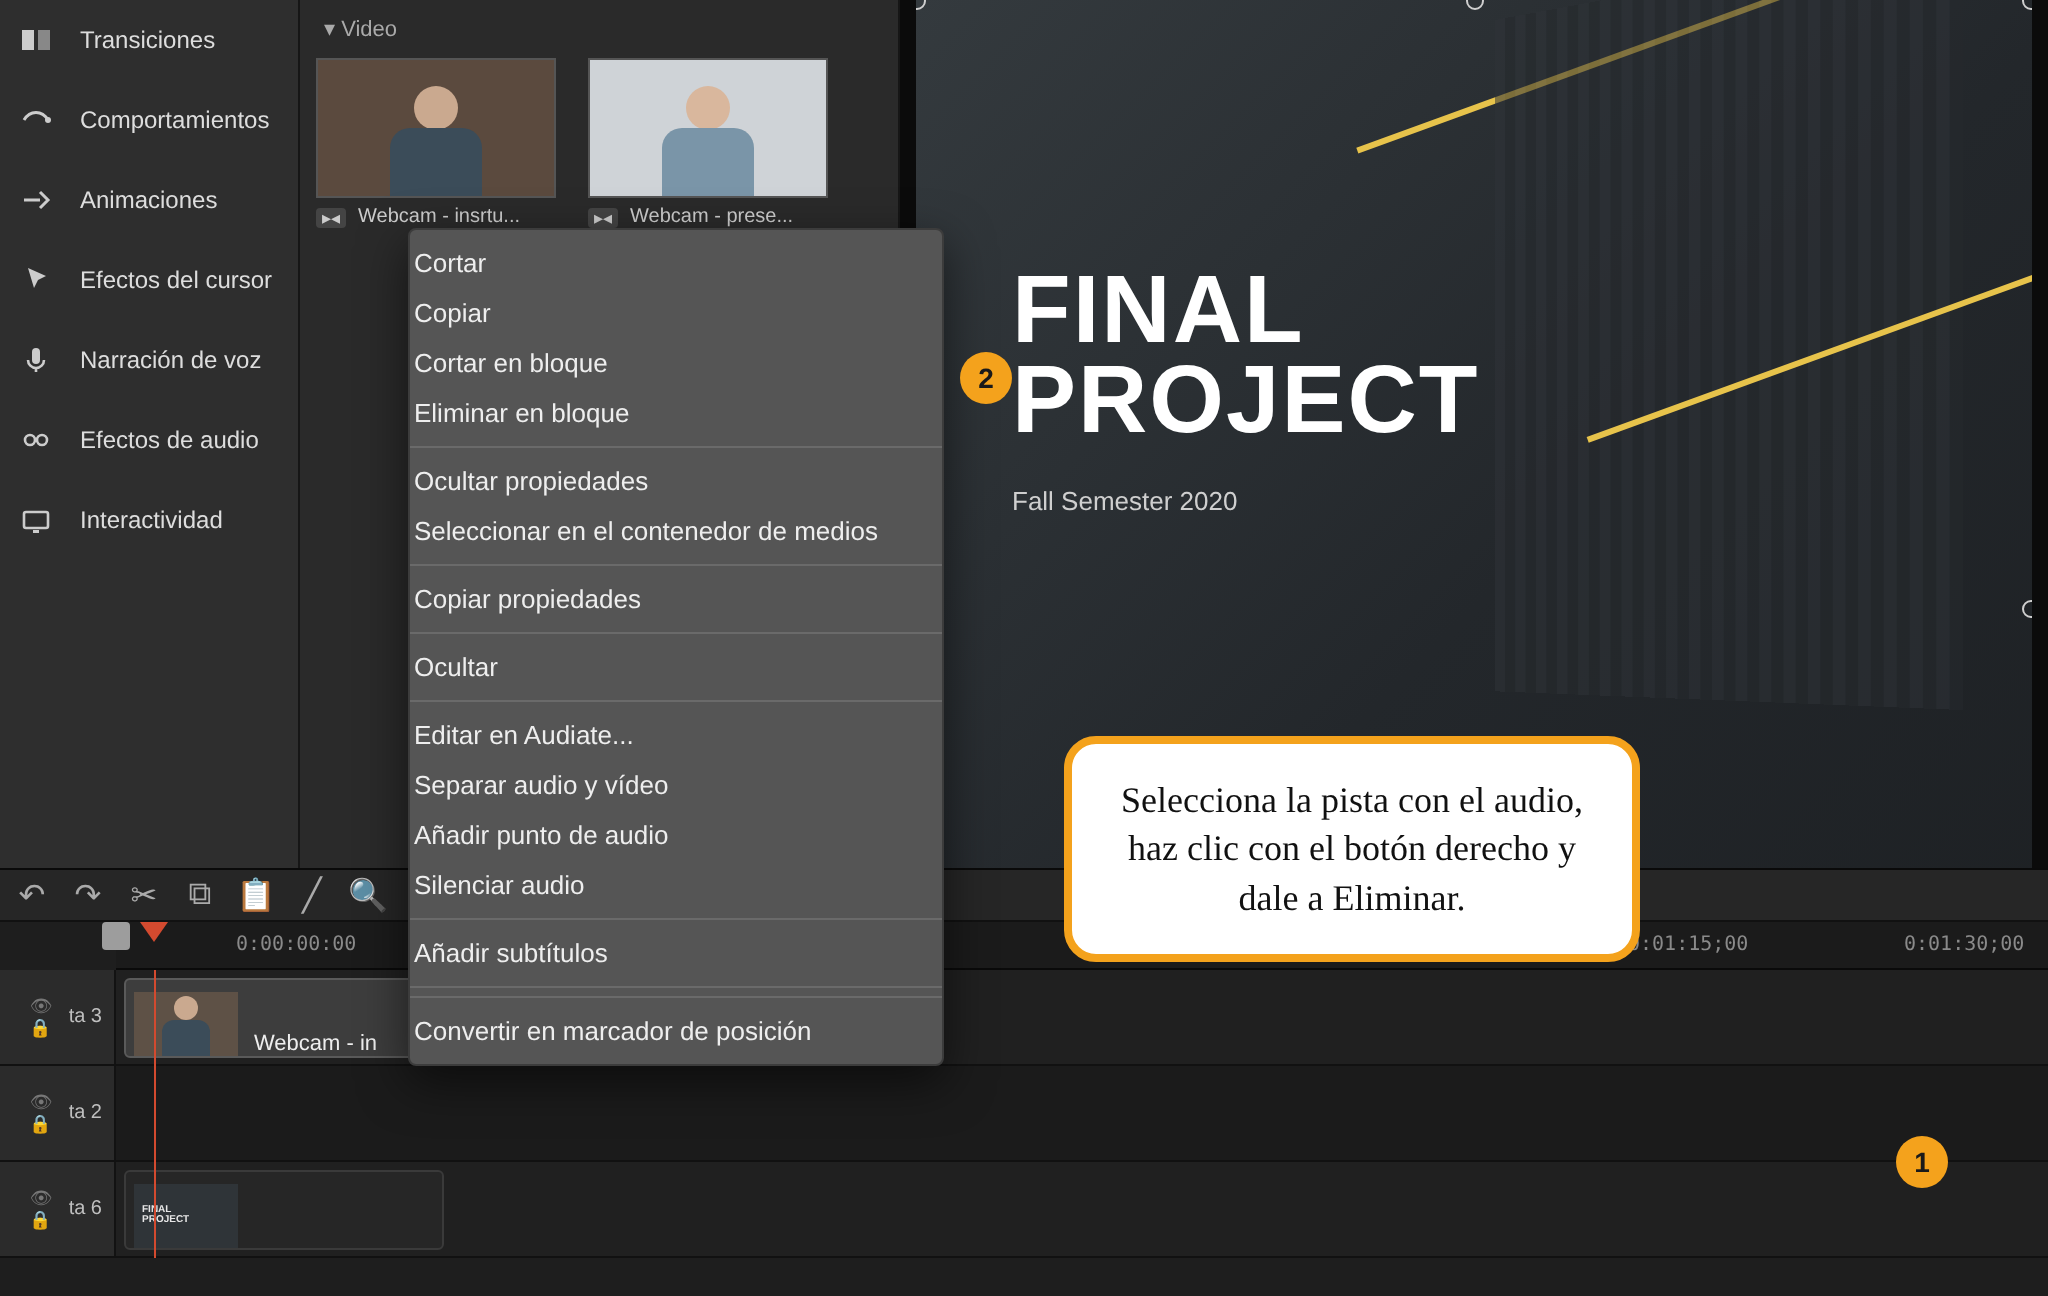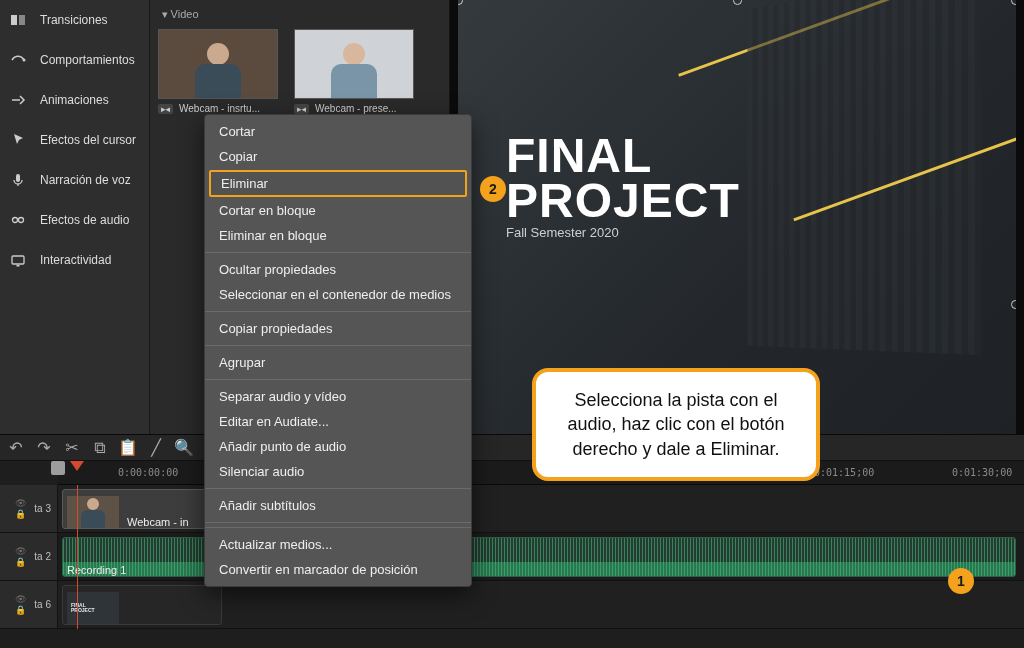--- a/index.html
+++ b/index.html
@@ -72,21 +72,21 @@
   .preview-canvas::before { width: 420px; height: 3px; top: 2px; right: -70px; transform: rotate(-20deg); }
   .preview-canvas::after  { width: 260px; height: 3px; top: 174px; right: -30px; transform: rotate(-20deg); }
   .building {
     position: absolute; top: -10px; right: 40px; width: 240px; height: 360px;
     background: repeating-linear-gradient(90deg, #2c3136 0 6px, #23272b 6px 12px);
     transform: perspective(400px) rotateY(-14deg) skewY(-4deg);
     opacity: .55;
   }
   .preview-title { position: absolute; left: 48px; top: 134px; color: #fff; }
   .preview-title h1 { font-size: 48px; line-height: 0.93; font-weight: 800; letter-spacing: 1px; }
-  .preview-title .sub { margin-top: 2px; font-size: 13px; color: #cfcfcf; }
+  .preview-title .sub { margin-top: 20px; font-size: 13px; color: #cfcfcf; }
   .preview-handle { position: absolute; width: 9px; height: 9px; border: 1.5px solid #cfcfcf; background: transparent; border-radius: 50%; }
   .ph-tl { top: -4px; left: -4px; } .ph-tr { top: -4px; right: -4px; }
   .ph-bl { bottom: -4px; left: -4px; } .ph-br { bottom: -4px; right: -4px; }
   .ph-ml { top: calc(50% - 4.5px); left: -4px; } .ph-mr { top: calc(50% - 4.5px); right: -4px; }
   .ph-mt { top: -4px; left: calc(50% - 4.5px); } .ph-mb { bottom: -4px; left: calc(50% - 4.5px); }
   .preview-scrub {
     position: absolute; left: 8px; right: 8px; bottom: 10px; height: 22px;
     display: flex; align-items: center;
   }
   .preview-scrub .track { flex: 1; height: 4px; background: #333; border-radius: 2px; position: relative; }
@@ -165,38 +165,38 @@
     left: 77px; z-index: 4;
   }
 
   
   .ctx-menu {
     position: absolute; left: 204px; top: 114px; width: 268px;
     background: #555; border: 1px solid #3c3c3c; border-radius: 4px;
     box-shadow: 0 8px 24px rgba(0,0,0,.55); z-index: 30;
     padding: 4px 0; font-size: 13px; color: #eee;
   }
-  .ctx-item { padding: 5px 14px; cursor: default; }
+  .ctx-item { padding: 5px 2px; cursor: default; }
   .ctx-item.highlight {
     border: 2.5px solid #f4a21c; border-radius: 2px; margin: 1px 4px;
     padding: 4px 10px; background: #525252;
   }
   .ctx-sep { height: 1px; background: #6a6a6a; margin: 4px 0; }
 
   
   .badge {
     position: absolute; width: 26px; height: 26px; border-radius: 50%;
     background: #f4a21c; color: #1a1a1a; font-weight: 700;
     display: flex; align-items: center; justify-content: center; z-index: 40;
     font-size: 14px;
   }
   .tooltip {
     position: absolute; left: 532px; top: 368px; width: 288px;
     background: #fff; color: #111; border: 4px solid #f4a21c; border-radius: 16px;
-    padding: 16px 20px; z-index: 40; text-align: center; font-size: 18px; line-height: 1.35;
+    padding: 16px 20px; z-index: 40; text-align: center; font-size: 18px; line-height: 1.35; font-family: Liberation Serif, serif;
   }
 </style>
 </head>
 <body>
 
 <div class="app">
 
   <nav class="sidebar">
     <div class="sidebar-item">
       <span class="icon">
@@ -368,23 +368,20 @@
     </div>
 
     <div class="tl-track audio">
       <div class="tl-trackhead">
         <div class="ctrl">
             <span>👁</span>
             <span>🔒</span>
           </div>
         <span>ta 2</span>
       </div>
-      <div class="tl-clip clip-audio">
-        <span>Recording 1</span>
-      </div>
     </div>
 
     <div class="tl-track">
       <div class="tl-trackhead">
         <div class="ctrl">
             <span>👁</span>
             <span>🔒</span>
           </div>
         <span>ta 6</span>
       </div>
@@ -394,38 +391,36 @@
             <span>PROJECT</span>
           </div>
       </div>
     </div>
   </div>
 </div>
 
 <div class="ctx-menu">
   <div class="ctx-item">Cortar</div>
   <div class="ctx-item">Copiar</div>
-  <div class="ctx-item highlight">Eliminar</div>
   <div class="ctx-item">Cortar en bloque</div>
   <div class="ctx-item">Eliminar en bloque</div>
   <div class="ctx-sep"></div>
   <div class="ctx-item">Ocultar propiedades</div>
   <div class="ctx-item">Seleccionar en el contenedor de medios</div>
   <div class="ctx-sep"></div>
   <div class="ctx-item">Copiar propiedades</div>
   <div class="ctx-sep"></div>
-  <div class="ctx-item">Agrupar</div>
-  <div class="ctx-sep"></div>
+  <div class="ctx-item">Ocultar</div>
+  <div class="ctx-sep"></div>
+  <div class="ctx-item">Editar en Audiate...</div>
   <div class="ctx-item">Separar audio y vídeo</div>
-  <div class="ctx-item">Editar en Audiate...</div>
   <div class="ctx-item">Añadir punto de audio</div>
   <div class="ctx-item">Silenciar audio</div>
   <div class="ctx-sep"></div>
   <div class="ctx-item">Añadir subtítulos</div>
   <div class="ctx-sep"></div>
   <div class="ctx-sep"></div>
-  <div class="ctx-item">Actualizar medios...</div>
   <div class="ctx-item">Convertir en marcador de posición</div>
 </div>
 
 <div class="badge" style="left:948px; top:568px">1</div>
 <div class="badge" style="left:480px; top:176px">2</div>
 <div class="tooltip">Selecciona la pista con el audio, haz clic con el botón derecho y dale a Eliminar.</div>
 
 </body></html>

